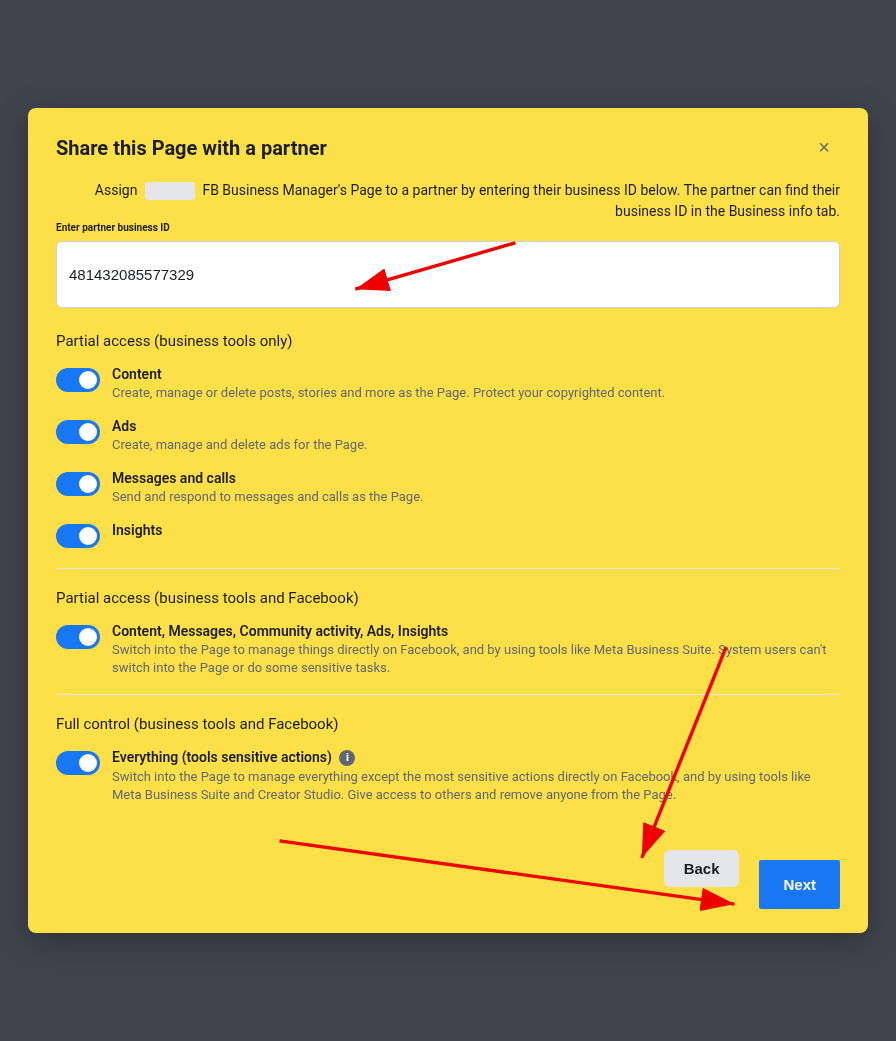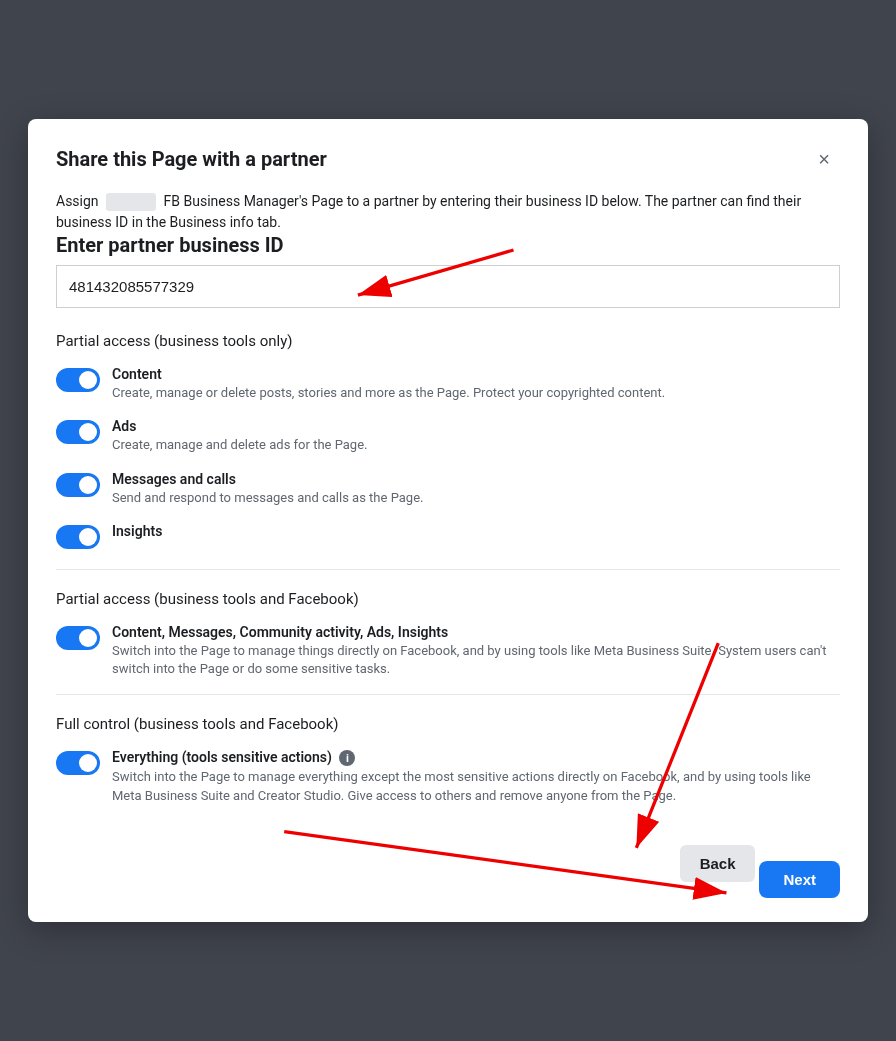--- a/index.html
+++ b/index.html
@@ -15,21 +15,21 @@
     .overlay {
       position: relative;
       width: 896px;
       height: 1041px;
       background: rgba(0,0,0,0.4);
       display: flex;
       align-items: center;
       justify-content: center;
     }
     .modal {
-      background: #ffffff;
+      background: #fde047;
       border-radius: 8px;
       width: 840px;
       max-height: 980px;
       padding: 24px 28px 24px 28px;
       position: relative;
       box-shadow: 0 8px 32px rgba(0,0,0,0.3);
       overflow: hidden;
     }
     .modal-header {
       display: flex;
@@ -52,41 +52,42 @@
       height: 32px;
       display: flex;
       align-items: center;
       justify-content: center;
       border-radius: 50%;
     }
     .description {
       font-size: 14px;
       color: #1c1e21;
       line-height: 1.5;
+      text-align: right;
     }
     .placeholder-box {
       display: inline-block;
       background: #e4e6ea;
       width: 50px;
       height: 18px;
       border-radius: 3px;
       vertical-align: middle;
       margin: 0 4px;
     }
     .field-label {
-      font-size: 20px;
+      font-size: 10px;
       font-weight: 700;
       color: #1c1e21;
       margin-bottom: 8px;
     }
     .text-input {
       width: 100%;
       border: 1px solid #ccd0d5;
-      border-radius: 0;
-      padding: 12px 12px;
+      border-radius: 6px;
+      padding: 24px 12px;
       font-size: 15px;
       color: #1c1e21;
       outline: none;
       margin-bottom: 24px;
     }
     .section-title {
       font-size: 15px;
       font-weight: 400;
       color: #1c1e21;
       margin-bottom: 16px;
@@ -133,38 +134,38 @@
     }
     .divider {
       border: none;
       border-top: 1px solid #e4e6ea;
       margin: 16px 0 20px 0;
     }
     .modal-footer {
       display: flex;
       align-items: center;
       justify-content: flex-end;
-      gap: 4px;
+      gap: 20px;
       margin-top: 24px;
     }
     .btn-back {
       background: #e4e6ea;
       border: none;
       border-radius: 6px;
       padding: 10px 20px;
       font-size: 15px;
       font-weight: 600;
       color: #1c1e21;
       cursor: pointer;
     }
     .btn-next {
       background: #1877f2;
       border: none;
-      border-radius: 8px;
-      padding: 10px 24px;
+      border-radius: 2px;
+      padding: 16px 24px;
       font-size: 15px;
       font-weight: 600;
       color: #fff;
       cursor: pointer;
       margin-top: 32px;
     }
     .info-icon {
       display: inline-flex;
       align-items: center;
       justify-content: center;

